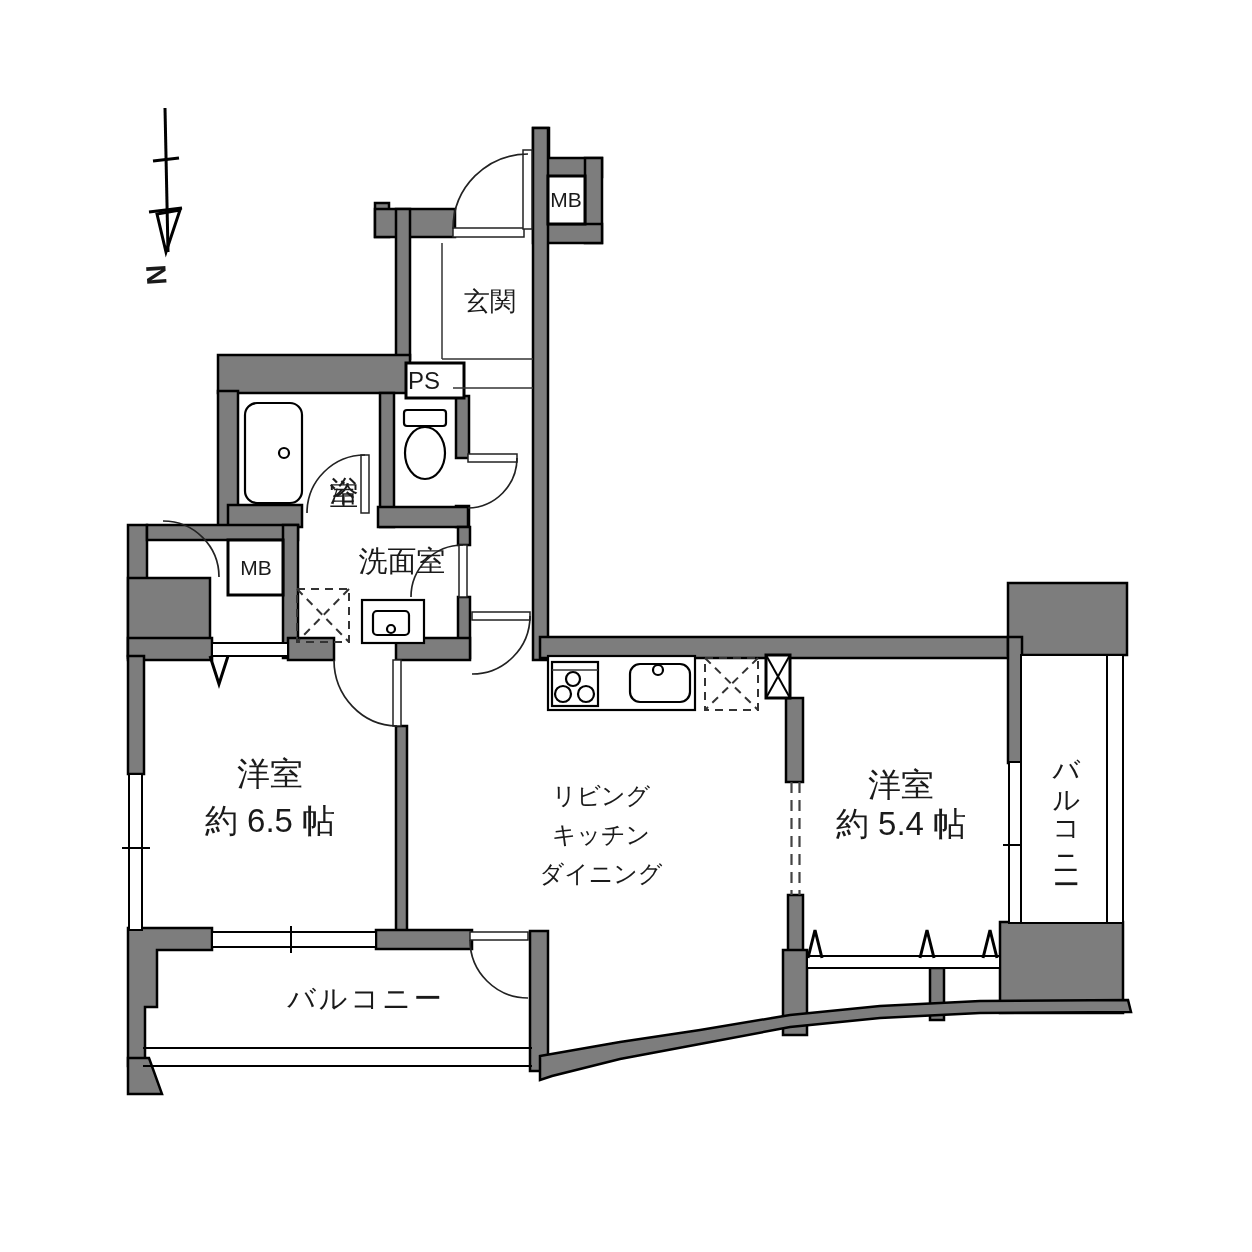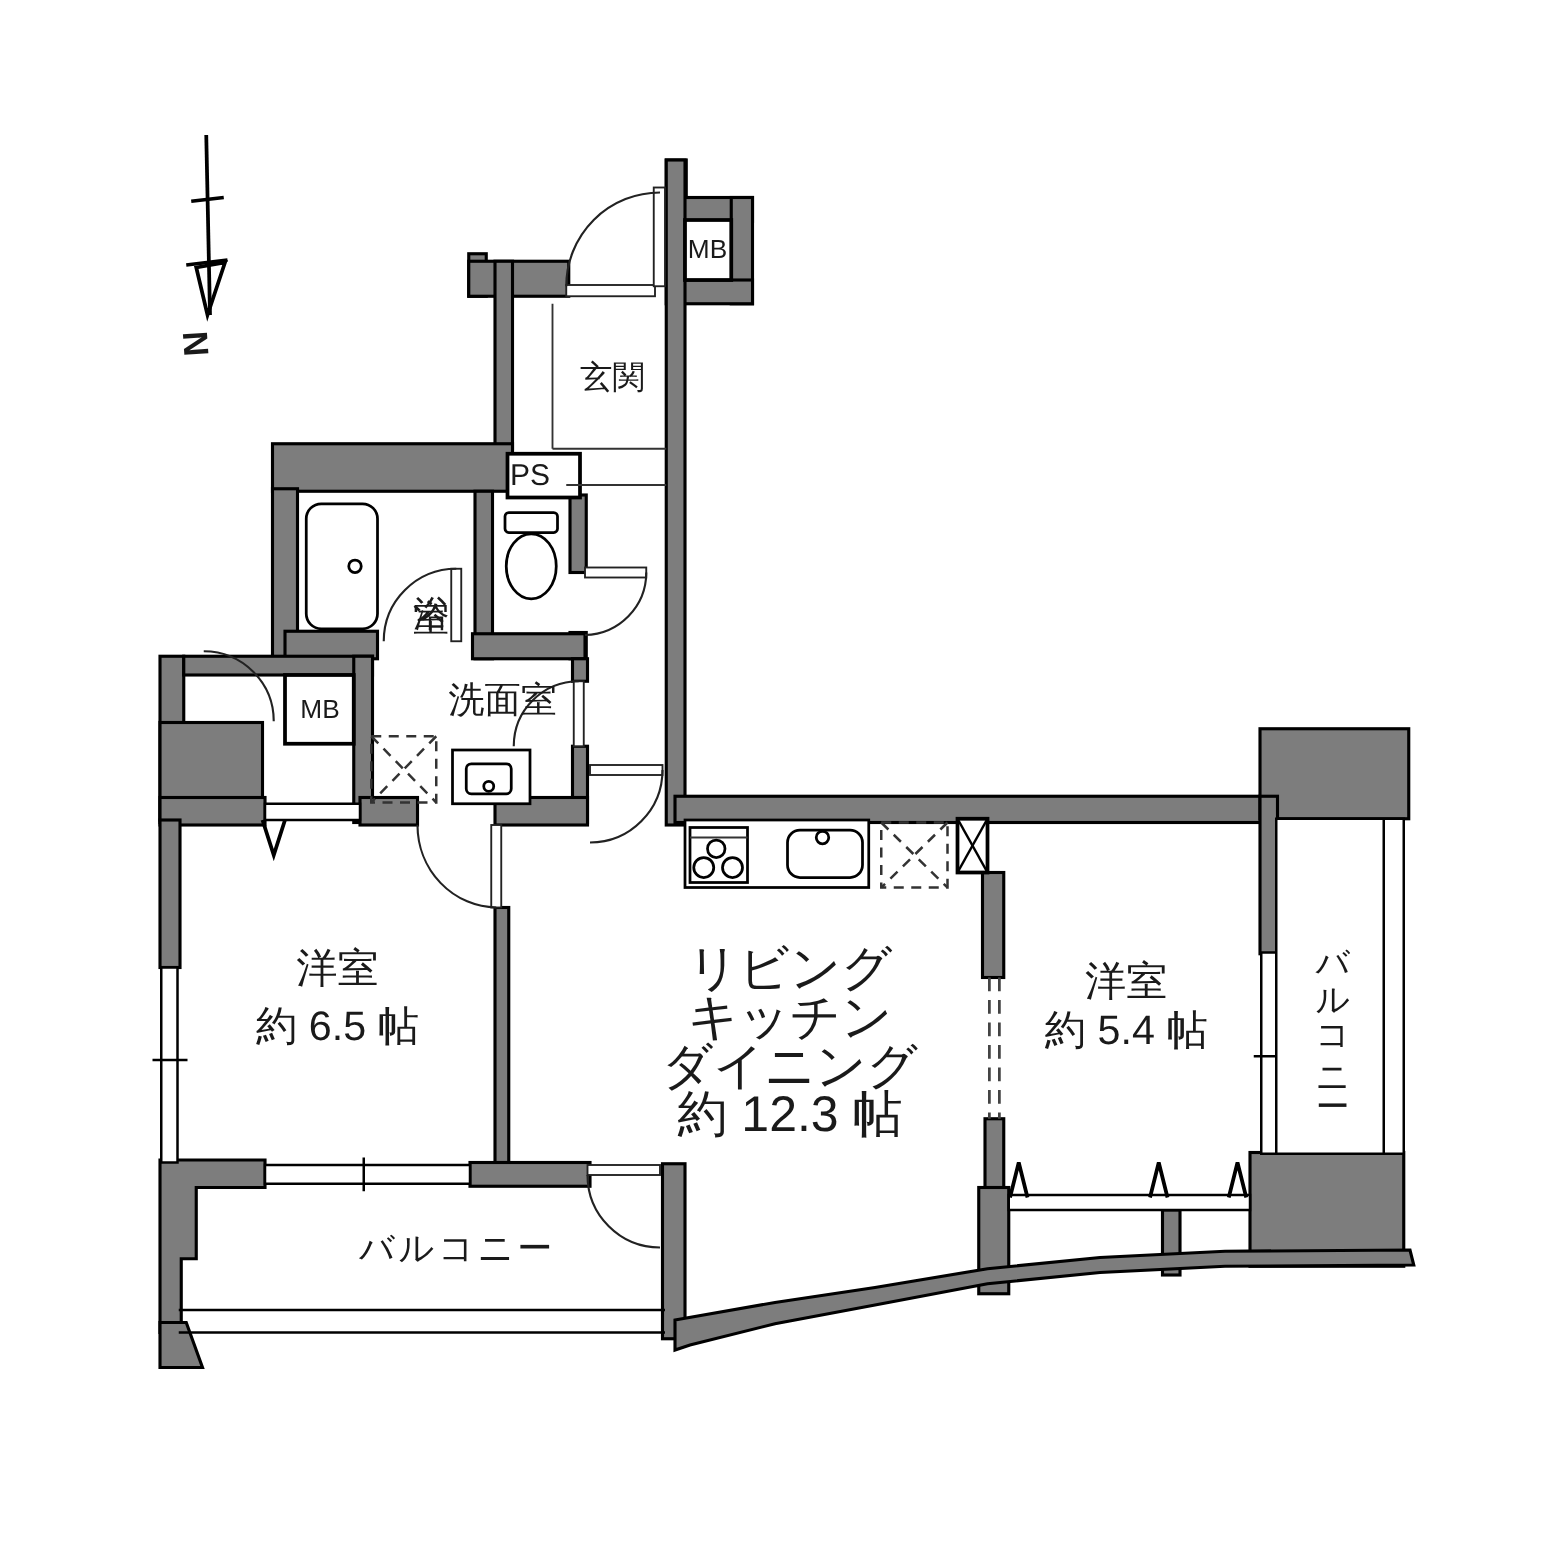--- a/index.html
+++ b/index.html
@@ -202,25 +202,24 @@
 
   <div class="lbl vtext" style="left:344px; top:455px; font-size:29px; transform:translate(-50%,-50%);">浴室</div>
 
   <div class="lbl" style="left:256px; top:568px; font-size:21px;">MB</div>
 
   <div class="lbl" style="left:376px; top:561px; font-size:29px;margin-left:26px;">洗面室</div>
 
   <div class="lbl" style="left:270px; top:774px; font-size:33px;">洋室</div>
   <div class="lbl" style="left:270px; top:821px; font-size:33px;text-align:right;">約 6.5 帖</div>
 
-  <div class="lbl ldk-lines" style="left:632px; top:834px; font-size:40px;">
+  <div class="lbl ldk-lines" style="left:601px; top:834px; font-size:24px;">
     <div>リビング</div>
     <div>キッチン</div>
     <div>ダイニング</div>
-    <div>約 12.3 帖</div>
   </div>
 
   <div class="lbl" style="left:901px; top:785px; font-size:33px;">洋室</div>
   <div class="lbl" style="left:901px; top:824px; font-size:33px;">約 5.4 帖</div>
 
   <div class="lbl" style="left:366px; top:999px; font-size:28px; letter-spacing:3px;">バルコニー</div>
 
   <div class="lbl vtext" style="left:1066px; top:806px; font-size:27px;">バルコニー</div>
 </div>
 

